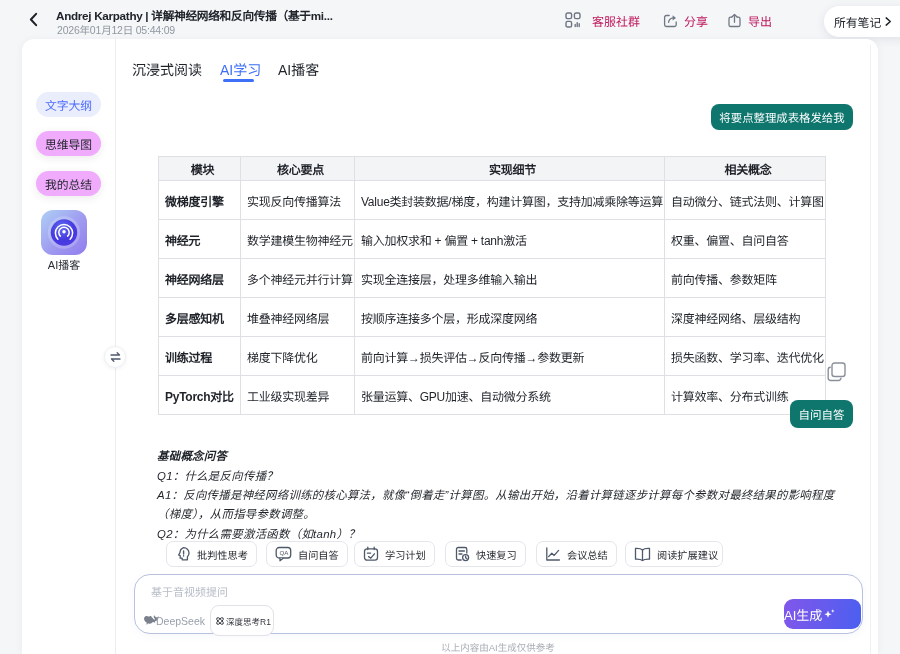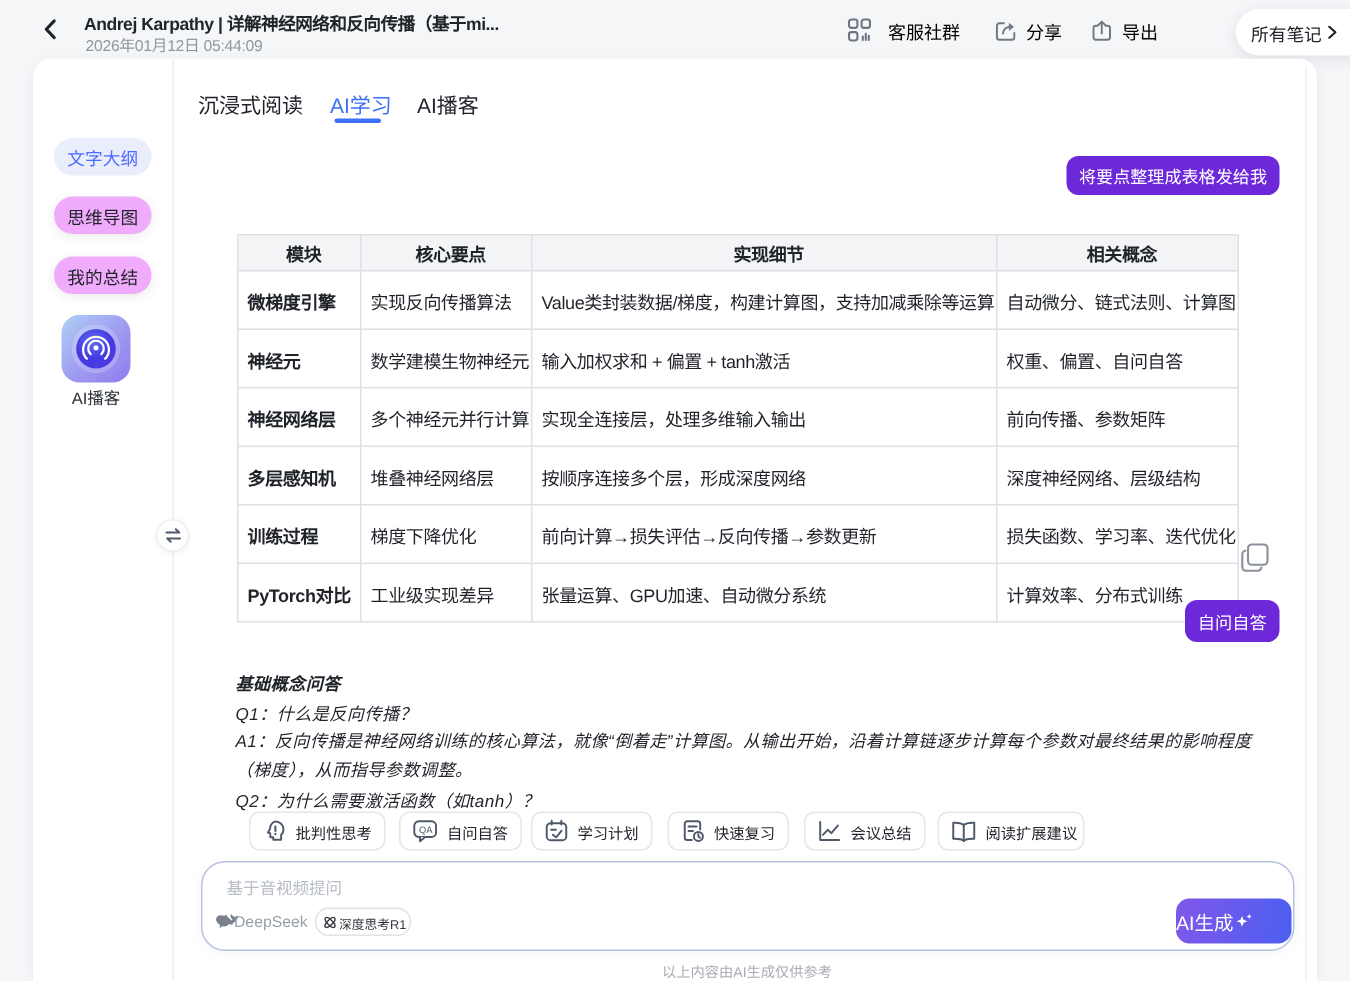--- a/index.html
+++ b/index.html
@@ -4,42 +4,42 @@
 <style>
   * { margin:0; padding:0; box-sizing:border-box; }
   html,body { width:900px; height:654px; overflow:hidden; }
   body { font-family:"Liberation Sans", sans-serif; background:#f5f6f8; color:#1f2329; position:relative; }
   .abs { position:absolute; }
 
   
   .back { left:29px; top:12px; }
   .title { left:56px; top:6px; font-size:11.7px; font-weight:700; color:#20242b; letter-spacing:-0.3px; }
   .date { left:57px; top:22px; font-size:10.5px; color:#9097a1; letter-spacing:-0.2px; }
-  .topact { top:10px; height:20px; display:flex; align-items:center; font-size:12px; color:#000000; }
+  .topact { top:10px; height:20px; display:flex; align-items:center; font-size:12px; color:#be185d; }
   .allnotes { left:824px; top:6px; width:92px; height:31px; background:#fff; border-radius:17px; box-shadow:0 2px 10px rgba(30,40,80,.10); display:flex; align-items:center; padding-left:10px; font-size:11.8px; color:#20242b; }
 
   
   .card { left:22px; top:39px; width:856px; height:615px; background:#fff; border-radius:12px 12px 0 0; box-shadow:0 1px 8px rgba(30,40,80,.05); }
   .vdiv { left:115px; top:39px; width:1px; height:615px; background:#ebedf0; }
   .collapse { left:104px; top:346px; width:22px; height:22px; background:#fff; border:1px solid #eef0f3; border-radius:50%; box-shadow:0 1px 4px rgba(30,40,80,.06); display:flex; align-items:center; justify-content:center; }
 
   
   .spill { left:36px; width:65px; height:25px; border-radius:13px; display:flex; align-items:center; justify-content:center; font-size:11.8px; }
   .spill.on { background:#e9edfc; color:#4d6bfe; }
   .spill.off { background:#f0abfc; color:#1f2329; box-shadow:0 2px 8px rgba(31,35,41,.09); }
   .podtile { left:41px; top:210px; width:46px; height:45px; border-radius:12px; background:linear-gradient(135deg,#aed0f5 0%,#9f9af0 55%,#8f7cee 100%); }
   .podlabel { left:41px; top:256px; width:46px; text-align:center; font-size:11px; color:#2a2e36; }
 
   
   .tab { top:59px; font-size:14px; font-weight:500; color:#1f2329; }
   .tab.on { color:#3d6ff7; }
   .tabline { left:223px; top:79px; width:31px; height:3px; border-radius:2px; background:#3d6ff7; }
 
   
-  .bluebtn { background:#6d28d9; color:#fff; border-radius:8px; display:flex; align-items:center; justify-content:center; }
+  .bluebtn { background:#0f766e; color:#fff; border-radius:8px; display:flex; align-items:center; justify-content:center; }
   .btn-table { left:711px; top:103.5px; width:142px; height:26px; font-size:11.4px; }
   .btn-qa { left:790px; top:400px; width:63px; height:28px; font-size:11.5px; }
 
   
   table.tb { left:158px; top:156px; width:667px; border-collapse:collapse; table-layout:fixed; font-size:12px; letter-spacing:-0.25px; color:#1f2329; }
   .tb th, .tb td { border:1px solid #dee0e3; padding:0 0 0 6px; height:39px; font-weight:400; text-align:left; white-space:nowrap; }
   .tb th { background:#f3f4f6; font-weight:600; font-size:12px; text-align:center; height:24px; }
   .tb td.c1 { font-weight:600; white-space:nowrap; }
 
   
@@ -47,21 +47,21 @@
   .qa.h { font-weight:700; }
 
   
   .chip { top:541px; height:26px; border:1px solid #e5e6eb; border-radius:7px; background:#fff; display:flex; align-items:center; gap:6px; padding:0 8px; font-size:10.2px; color:#1f2329; }
 
   
   .inputbox { left:134px; top:574px; width:729px; height:60px; background:#fff; border:1px solid #b9c1e0; border-radius:16px; box-shadow:0 2px 8px rgba(80,90,180,.05); }
   .ph { left:151px; top:583px; font-size:11px; color:#b7bcc6; }
   .dsrow { left:144px; top:605px; display:flex; align-items:center; }
   .dstext { font-size:10.5px; color:#99a0ac; margin-left:-3px; }
-  .r1pill { margin-left:5px; height:19px; border:1px solid #e0e2e8; border-radius:9px; display:flex; align-items:center; padding:0 2px 0 4px; gap:1px; font-size:8.5px; color:#33373d; background:#fff; }
+  .r1pill { margin-left:5px; height:31px; border:1px solid #e0e2e8; border-radius:9px; display:flex; align-items:center; padding:0 2px 0 4px; gap:1px; font-size:8.5px; color:#33373d; background:#fff; }
   .aibtn { left:784px; top:599px; width:77px; height:30px; border-radius:9px; background:linear-gradient(100deg,#8157ea 0%,#4b5ff0 100%); color:#fff; font-size:13px; display:flex; align-items:center; justify-content:flex-start; }
   .footer { left:116px; top:640px; width:764px; text-align:center; font-size:9.5px; color:#a9adb5; }
 </style>
 </head>
 <body>
 
   <svg class="abs back" width="9" height="15" viewBox="0 0 12 18">
     <path d="M9.5 1.5 L2.5 9 L9.5 16.5" fill="none" stroke="#1f2329" stroke-width="2.8" stroke-linecap="round" stroke-linejoin="round"></path>
   </svg>
   <div class="abs title">Andrej Karpathy | 详解神经网络和反向传播（基于mi...</div>

